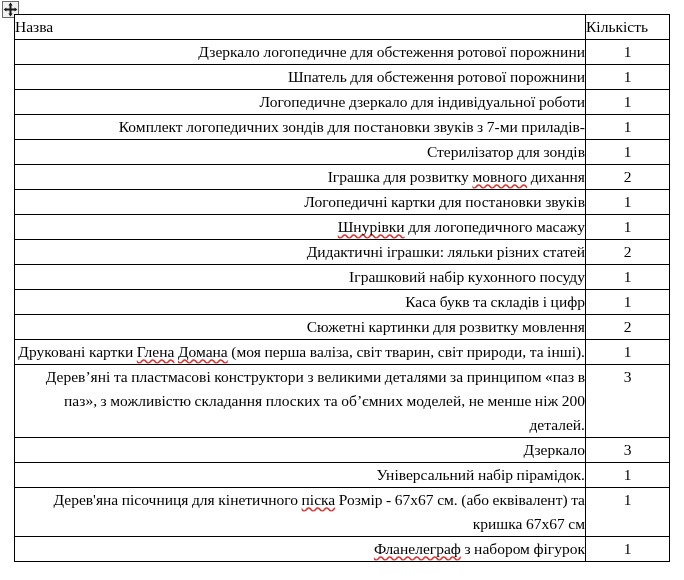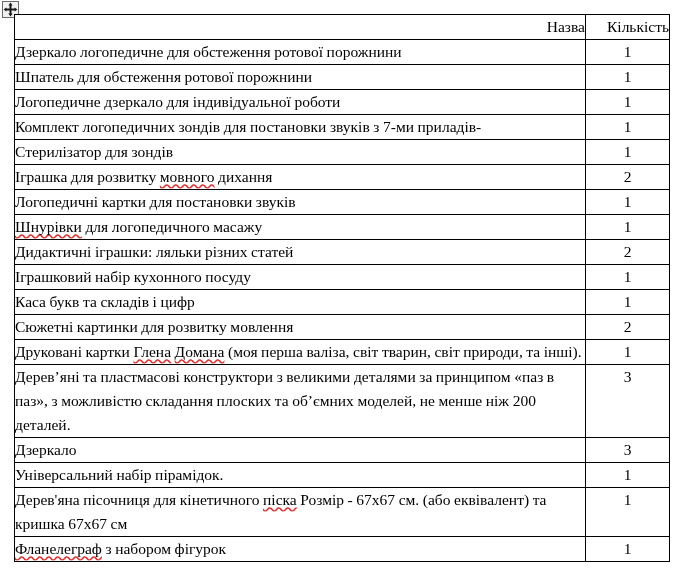--- a/index.html
+++ b/index.html
@@ -53,27 +53,27 @@
     border: 1px solid #000000;
     vertical-align: top;
     padding: 0;
     font-weight: normal;
     font-size: 15.5px;
     line-height: 24px;
   }
 
   th.head-name,
   th.head-qty {
-    text-align: right;
+    text-align: left;
     height: 24px;
     padding: 0 2px;
   }
 
   td.cell-name {
-    text-align: left;
+    text-align: right;
     padding: 0 2px 0 4px;
     white-space: normal;
     word-spacing: -0.3px;
   }
   td.cell-qty {
     text-align: center;
     padding: 0 2px;
   }
 
   

